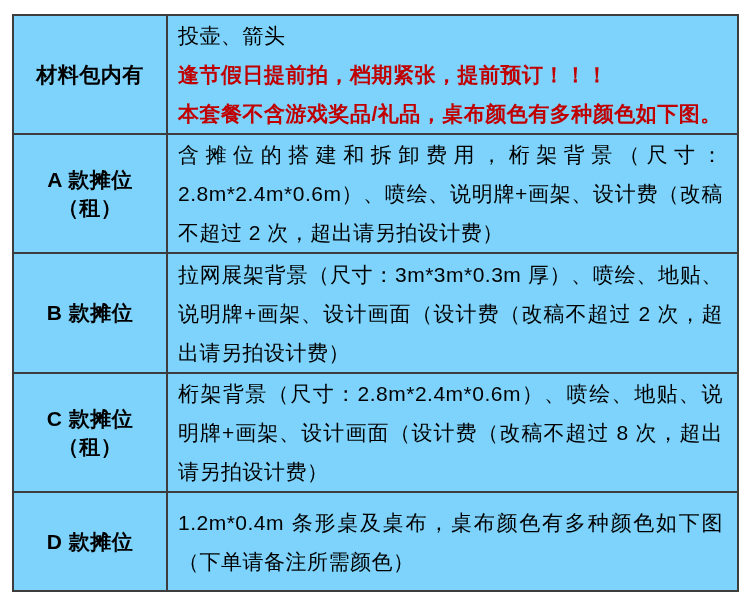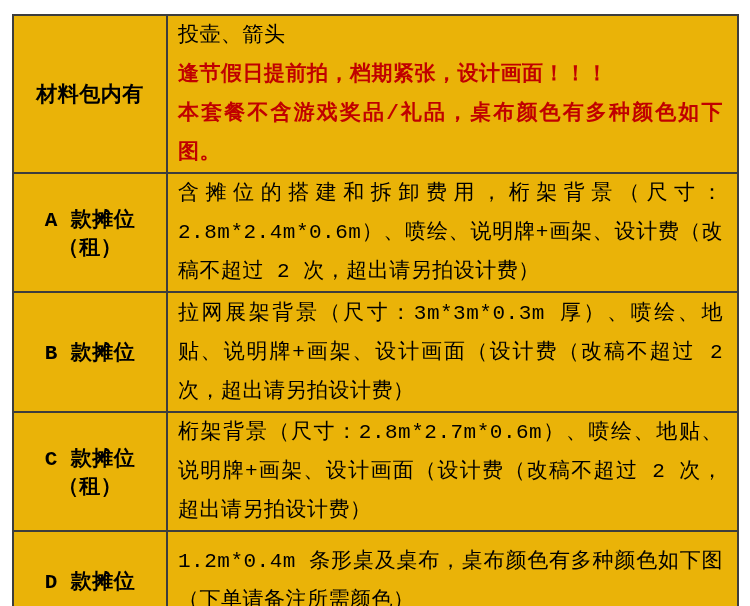--- a/index.html
+++ b/index.html
@@ -20,23 +20,22 @@
   table.doc-table {
     position: absolute;
     left: 12px;
     top: 14px;
     width: 727px;
     border-collapse: collapse;
     table-layout: fixed;
   }
   .doc-table td {
     border: 2px solid var(--border-color, #3d3d3d);
-    background: #eab308;
+    background: #7dd3fc;
     overflow: hidden;
-    font-family: Liberation Mono, monospace;
   }
   .doc-table col.label-col { width: 154px; }
   .doc-table tr:nth-child(1) { height: 117px; }
   .doc-table tr:nth-child(2) { height: 118px; }
   .doc-table tr:nth-child(3) { height: 120px; }
   .doc-table tr:nth-child(4) { height: 118px; }
   .doc-table tr:nth-child(5) { height: 99px; }
   .label-cell {
     text-align: center;
     vertical-align: middle;
@@ -75,40 +74,40 @@
   <table class="doc-table">
     <colgroup>
       <col class="label-col">
       <col class="desc-col">
     </colgroup>
     <tbody>
         <tr>
           <td class="label-cell">材料包内有</td>
           <td class="desc-cell">
             <p class="desc-line normal">投壶、箭头</p>
-            <p class="desc-line red-bold">逢节假日提前拍，档期紧张，设计画面！！！</p>
+            <p class="desc-line red-bold">逢节假日提前拍，档期紧张，提前预订！！！</p>
             <p class="desc-line red-bold">本套餐不含游戏奖品/礼品，桌布颜色有多种颜色如下图。</p>
           </td>
         </tr>
         <tr>
           <td class="label-cell">A 款摊位（租）</td>
           <td class="desc-cell">
             <p class="desc-line normal">含摊位的搭建和拆卸费用，桁架背景（尺寸：2.8m*2.4m*0.6m）、喷绘、说明牌+画架、设计费（改稿不超过 2 次，超出请另拍设计费）</p>
           </td>
         </tr>
         <tr>
           <td class="label-cell">B 款摊位</td>
           <td class="desc-cell">
             <p class="desc-line normal">拉网展架背景（尺寸：3m*3m*0.3m 厚）、喷绘、地贴、说明牌+画架、设计画面（设计费（改稿不超过 2 次，超出请另拍设计费）</p>
           </td>
         </tr>
         <tr>
           <td class="label-cell">C 款摊位（租）</td>
           <td class="desc-cell">
-            <p class="desc-line normal">桁架背景（尺寸：2.8m*2.7m*0.6m）、喷绘、地贴、说明牌+画架、设计画面（设计费（改稿不超过 2 次，超出请另拍设计费）</p>
+            <p class="desc-line normal">桁架背景（尺寸：2.8m*2.4m*0.6m）、喷绘、地贴、说明牌+画架、设计画面（设计费（改稿不超过 8 次，超出请另拍设计费）</p>
           </td>
         </tr>
         <tr>
           <td class="label-cell">D 款摊位</td>
           <td class="desc-cell">
             <p class="desc-line normal">1.2m*0.4m 条形桌及桌布，桌布颜色有多种颜色如下图（下单请备注所需颜色）</p>
           </td>
         </tr>
       </tbody>
   </table>

